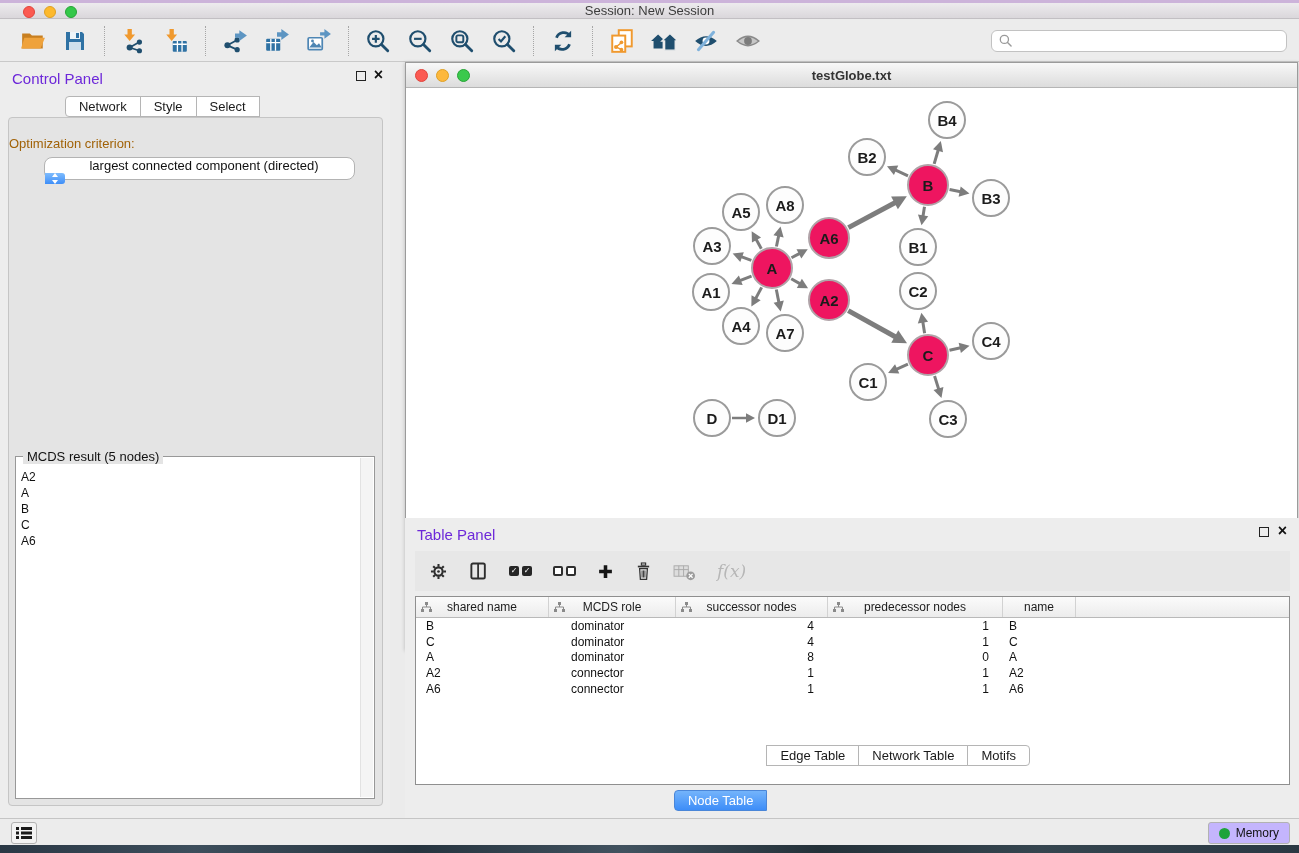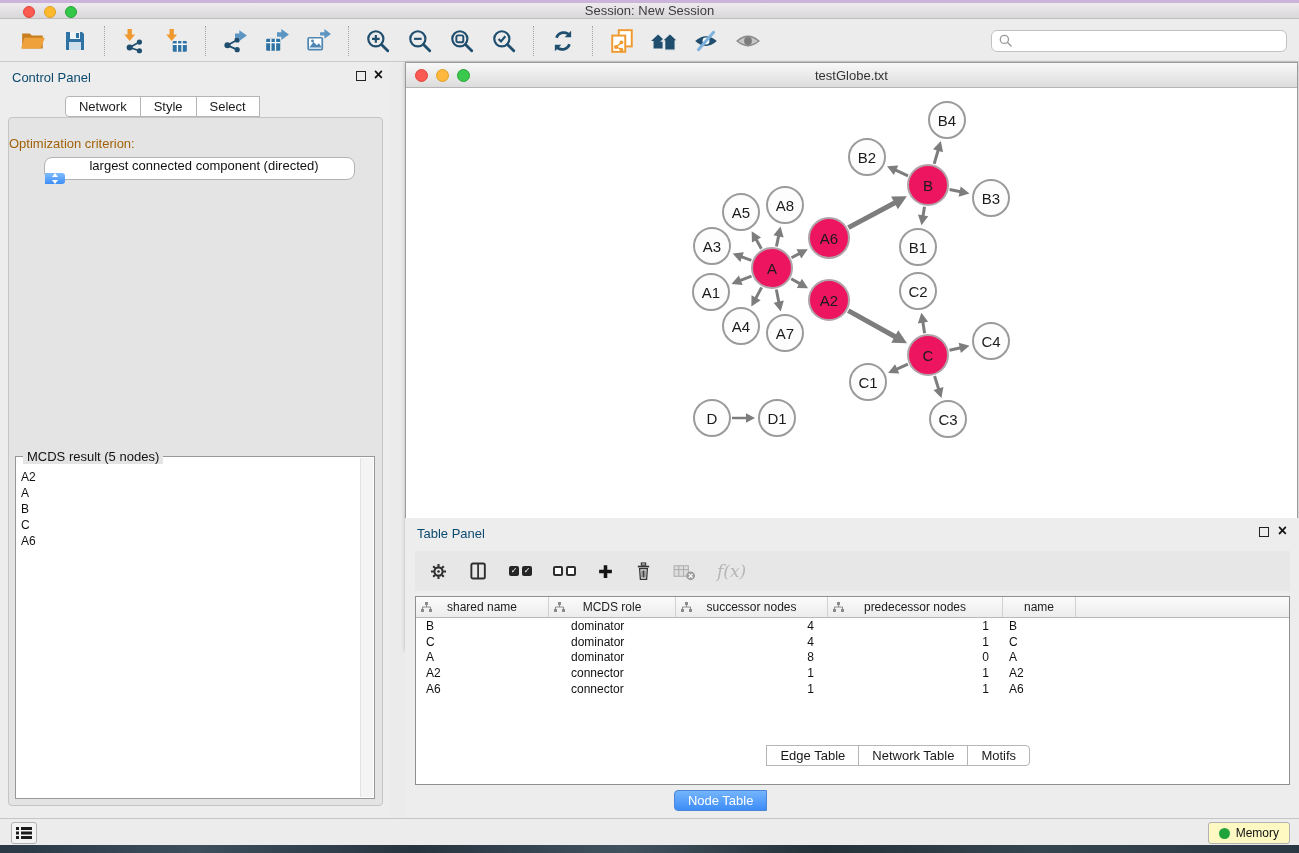--- a/index.html
+++ b/index.html
@@ -18,21 +18,21 @@
 
   .toolbar { position:absolute; top:20px; left:0; right:0; height:42px; background:#ececec; border-bottom:1px solid #c9c9c9; display:flex; align-items:center; padding:0 12px; }
   .tbi { width:32px; height:32px; display:flex; align-items:center; justify-content:center; margin:0 5px; background:none; border:none; cursor:pointer; }
   .tb-sep { width:0; height:30px; border-left:1px dotted #a6a6a6; margin:0 8px; }
   .search { margin-left:auto; width:296px; height:22px; background:#fff; border:1px solid #c2c2c2; border-radius:6px; display:flex; align-items:center; padding:0 7px; gap:5px; }
   .search input { border:none; outline:none; flex:1; font-size:13px; font-family:"Liberation Sans",sans-serif; background:transparent; }
 
   
   .control-panel { position:absolute; left:0; top:62px; width:390px; bottom:35px; background:#ededed; }
   .cp-header { position:relative; height:30px; }
-  .panel-title { position:absolute; left:12px; top:8px; font-size:13px; color:#0c4a6e; }
+  .panel-title { position:absolute; left:12px; top:8px; font-size:15px; color:#6d28d9; }
   .float-icon { position:absolute; top:9px; width:10px; height:10px; border:1.5px solid #222; background:transparent; cursor:pointer; }
   .x-icon { position:absolute; top:5px; font-size:16px; font-weight:bold; color:#111; cursor:pointer; line-height:16px; }
   .cp-float { right:24px; } .cp-x { right:7px; }
   .seg-tabs { display:flex; justify-content:center; }
   .cp-tabs { position:absolute; top:34px; left:0; right:0; }
   .seg-tab { background:#fff; border:1px solid #b5b5b5; margin-left:-1px; padding:0 13px; height:21px; line-height:19px; font-size:13px; color:#1a1a1a; cursor:pointer; }
   .seg-tab:first-child { border-radius:4px 0 0 4px; margin-left:0; }
   .seg-tab:last-child { border-radius:0 4px 4px 0; }
   .seg-tab.selected { background:linear-gradient(#74b4fb,#3d8df8); border-color:#4a86d8; color:#fff;margin-top:45px; }
   .cp-body { position:absolute; top:55px; left:8px; right:7px; bottom:12px; background:#e4e4e4; border:1px solid #c5c5c5; border-radius:4px; }
@@ -43,21 +43,21 @@
   .chev-up { width:0; height:0; border-left:3.5px solid transparent; border-right:3.5px solid transparent; border-bottom:4.5px solid #fff; }
   .chev-down { width:0; height:0; border-left:3.5px solid transparent; border-right:3.5px solid transparent; border-top:4.5px solid #fff; }
   .btn-row { position:absolute; top:72px; left:0; right:0; display:flex; justify-content:center; gap:13px; }
   .btn { background:linear-gradient(#ffffff,#f1f1f1); border:1px solid #b1b1b1; border-radius:4px; height:23px; padding:0 17px; font-size:13px; color:#111; font-family:"Liberation Sans",sans-serif; cursor:pointer; }
   .group-box { position:absolute; top:338px; left:6px; right:7px; bottom:6px; border:1px solid #989898; background:#fff; }
   .group-title { position:absolute; top:-8px; left:7px; background:#e4e4e4; padding:0 4px; font-size:13px; color:#111; }
   .mcds-list { position:absolute; top:12px; left:5px; right:16px; bottom:3px; font-size:12px; line-height:16px; color:#111; overflow:hidden; }
   .group-scroll { position:absolute; top:1px; bottom:1px; right:1px; width:13px; background:#f4f4f4; border-left:1px solid #e2e2e2; }
 
   
-  .net-window { position:absolute; left:405px; top:62px; width:893px; height:588px; background:#fff; border:1px solid #9b9b9b; box-shadow:0 1px 4px rgba(0,0,0,.22); }
+  .net-window { position:absolute; left:405px; top:62px; width:893px; height:588px; background:#fff; border:1px solid #9b9b9b; box-shadow:0 1px 4px rgba(0,0,0,.22);font-weight:bold; }
   .net-titlebar { position:relative; height:25px; background:linear-gradient(#f8f8f8,#dcdcdc); border-bottom:1px solid #b5b5b5; display:flex; align-items:center; justify-content:center; }
   .net-lights { position:absolute; left:9px; top:6px; display:flex; gap:8px; }
   .nl { width:13px; height:13px; border-radius:50%; }
   .net-title { font-size:13px; color:#333; }
   .net-canvas { position:absolute; top:25px; left:0; right:0; bottom:0; overflow:hidden; background:#fff; }
   #edges-svg { position:absolute; left:0; top:0; }
   .graph-node { position:absolute; border-radius:50%; background:#fdfdfd; border:2px solid #9b9b9b; display:flex; align-items:center; justify-content:center; font-size:15px; color:#1b1b1b; cursor:pointer; }
   .graph-node.hl { background:#ee1560; border-color:#b0a3a8; }
   .resize-grip { position:absolute; right:1px; bottom:1px; width:13px; height:13px; background:repeating-linear-gradient(135deg, transparent 0 2px, #ababab 2px 3.5px); clip-path:polygon(100% 0, 100% 100%, 0 100%); }
 
@@ -75,21 +75,21 @@
   .thead { display:flex; height:21px; background:linear-gradient(#fbfbfb,#ececec); border-bottom:1px solid #b9b9b9; }
   .th { position:relative; display:flex; align-items:center; justify-content:center; border-right:1px solid #d2d2d2; font-size:12px; color:#1c1c1c; cursor:pointer; }
   .col-icon { position:absolute; left:5px; top:5px; line-height:0; }
   .tr { display:flex; height:15.7px; align-items:center; font-size:12px; color:#111; }
   .td { white-space:nowrap; overflow:hidden; }
   .tp-tabs { position:absolute; left:0; right:0; bottom:7px; }
 
   
   .statusbar { position:absolute; left:0; right:0; bottom:8px; height:27px; background:#ececec; border-top:1px solid #c5c5c5; }
   .list-btn { position:absolute; left:11px; top:3px; width:26px; height:22px; background:#f3f3f3; border:1px solid #b2b2b2; border-radius:3px; display:flex; align-items:center; justify-content:center; cursor:pointer; }
-  .memory-btn { position:absolute; right:9px; top:3px; height:22px; background:#fef9c3; border:1px solid #b2b2b2; border-radius:3px; display:flex; align-items:center; gap:6px; padding:0 10px; font-size:12px; color:#111; cursor:pointer;text-align:right; }
+  .memory-btn { position:absolute; right:9px; top:3px; height:22px; background:#c4b5fd; border:1px solid #b2b2b2; border-radius:3px; display:flex; align-items:center; gap:6px; padding:0 10px; font-size:12px; color:#111; cursor:pointer;text-align:right; }
   .mem-dot { width:11px; height:11px; border-radius:50%; background:#1ea33a; }
   .bottom-strip { position:absolute; left:0; right:0; bottom:0; height:8px;
     background:linear-gradient(90deg,#2a3845,#3d4e5c 15%,#26343f 32%,#41525f 48%,#243139 63%,#35454f 80%,#2a3843); }
 </style>
 </head>
 <body>
 
 <div class="app">
   <div class="purple-strip"></div>
 

